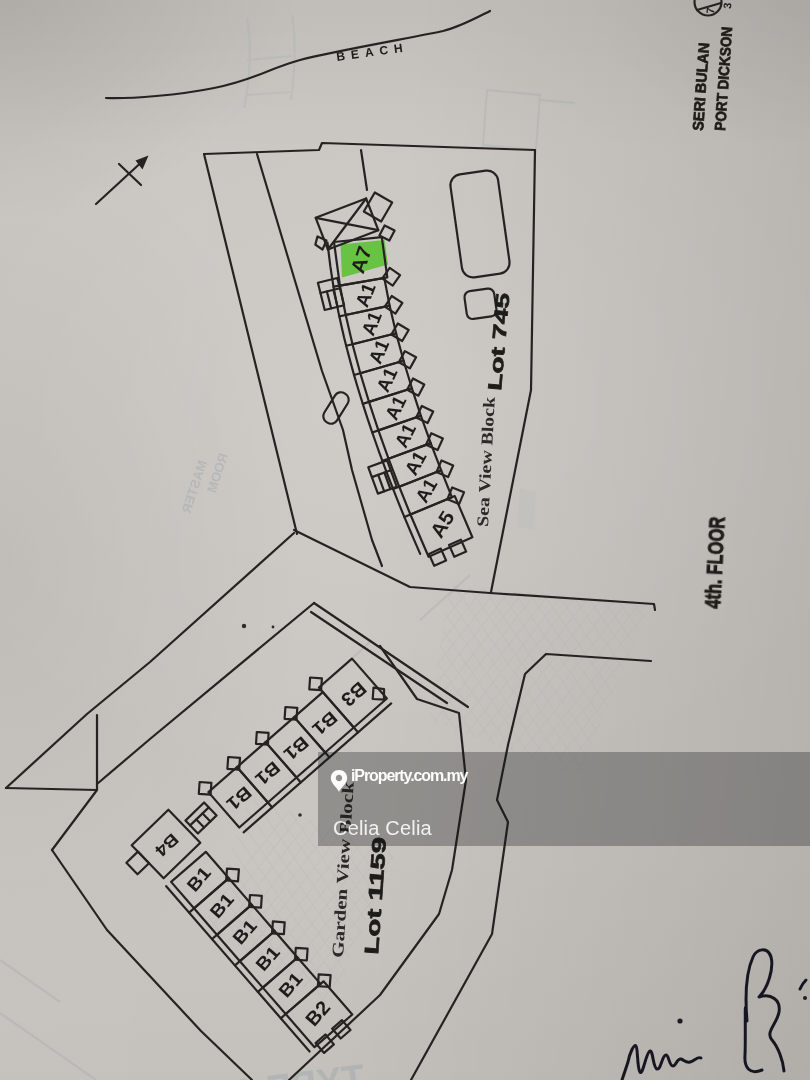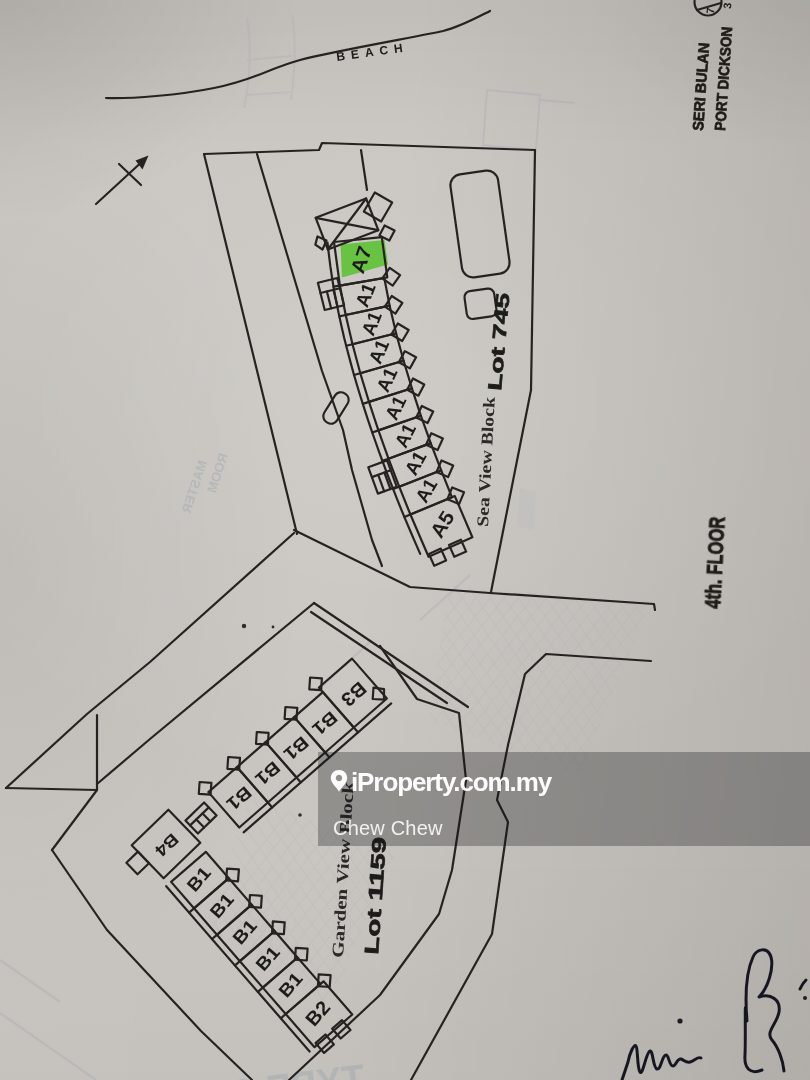--- a/index.html
+++ b/index.html
@@ -13,21 +13,21 @@
   linear-gradient(96deg, rgba(255,255,255,0.02) 0%, rgba(0,0,0,0) 45%, rgba(0,0,0,0.065) 82%, rgba(0,0,0,0.10) 100%),
   linear-gradient(180deg, rgba(0,0,0,0.045) 0%, rgba(0,0,0,0) 14%, rgba(0,0,0,0) 78%, rgba(0,0,0,0.022) 100%),
   #c9c6c1;}
 svg text{font-family:"Liberation Sans",sans-serif;}
 .ink{fill:none;stroke:#262421;stroke-width:2.2;stroke-linejoin:round;stroke-linecap:round;}
 .sig{fill:none;stroke:#191920;stroke-width:3.0;stroke-linejoin:round;stroke-linecap:round;}
 .ulab{fill:#1f1d1a;font-weight:bold;}
 .plain{fill:#1f1d1a;}
 .serif{fill:#2b2926;font-family:"Liberation Serif",serif;font-weight:bold;}
 .wm{position:absolute;left:318px;top:752px;width:492px;height:94px;background:rgba(20,20,23,0.30);}
-.wmtext{position:absolute;left:351px;top:767px;color:rgba(255,255,255,0.97);font-size:26px;font-weight:bold;letter-spacing:-1.1px;}
+.wmtext{position:absolute;left:351px;top:767px;color:rgba(255,255,255,0.97);font-size:16px;font-weight:bold;letter-spacing:-1.1px;}
 .wmsub{position:absolute;left:333px;top:817px;color:rgba(255,255,255,0.88);font-size:20px;font-weight:normal;letter-spacing:0.2px;}
 </style>
 </head>
 <body>
 
 <svg width="810" height="1080" viewBox="0 0 810 1080" style="position:absolute;left:0;top:0">
  <defs>
   <filter id="soft" x="-5%" y="-5%" width="110%" height="110%">
    <feGaussianBlur stdDeviation="0.45"></feGaussianBlur>
   </filter>
@@ -286,13 +286,13 @@
 </svg>
 
 <div class="wm"></div>
 
 <svg width="18" height="25" viewBox="0 0 22 30" style="position:absolute;left:330px;top:769px">
  <path d="M11,1 C5.2,1 1,5.3 1,10.8 C1,14.9 3.6,18.2 6.5,21.4 C8.3,23.4 10,25.4 11,27.6 C12,25.4 13.7,23.4 15.5,21.4 C18.4,18.2 21,14.9 21,10.8 C21,5.3 16.8,1 11,1 Z M11,14.6 C8.8,14.6 7.1,12.9 7.1,10.7 C7.1,8.5 8.8,6.8 11,6.8 C13.2,6.8 14.9,8.5 14.9,10.7 C14.9,12.9 13.2,14.6 11,14.6 Z" fill="rgba(255,255,255,0.97)"></path>
 </svg>
 
 <div class="wmtext">iProperty.com.my</div>
 
-<div class="wmsub">Chew Chew</div>
+<div class="wmsub">Celia Celia</div>
 
 </body></html>

